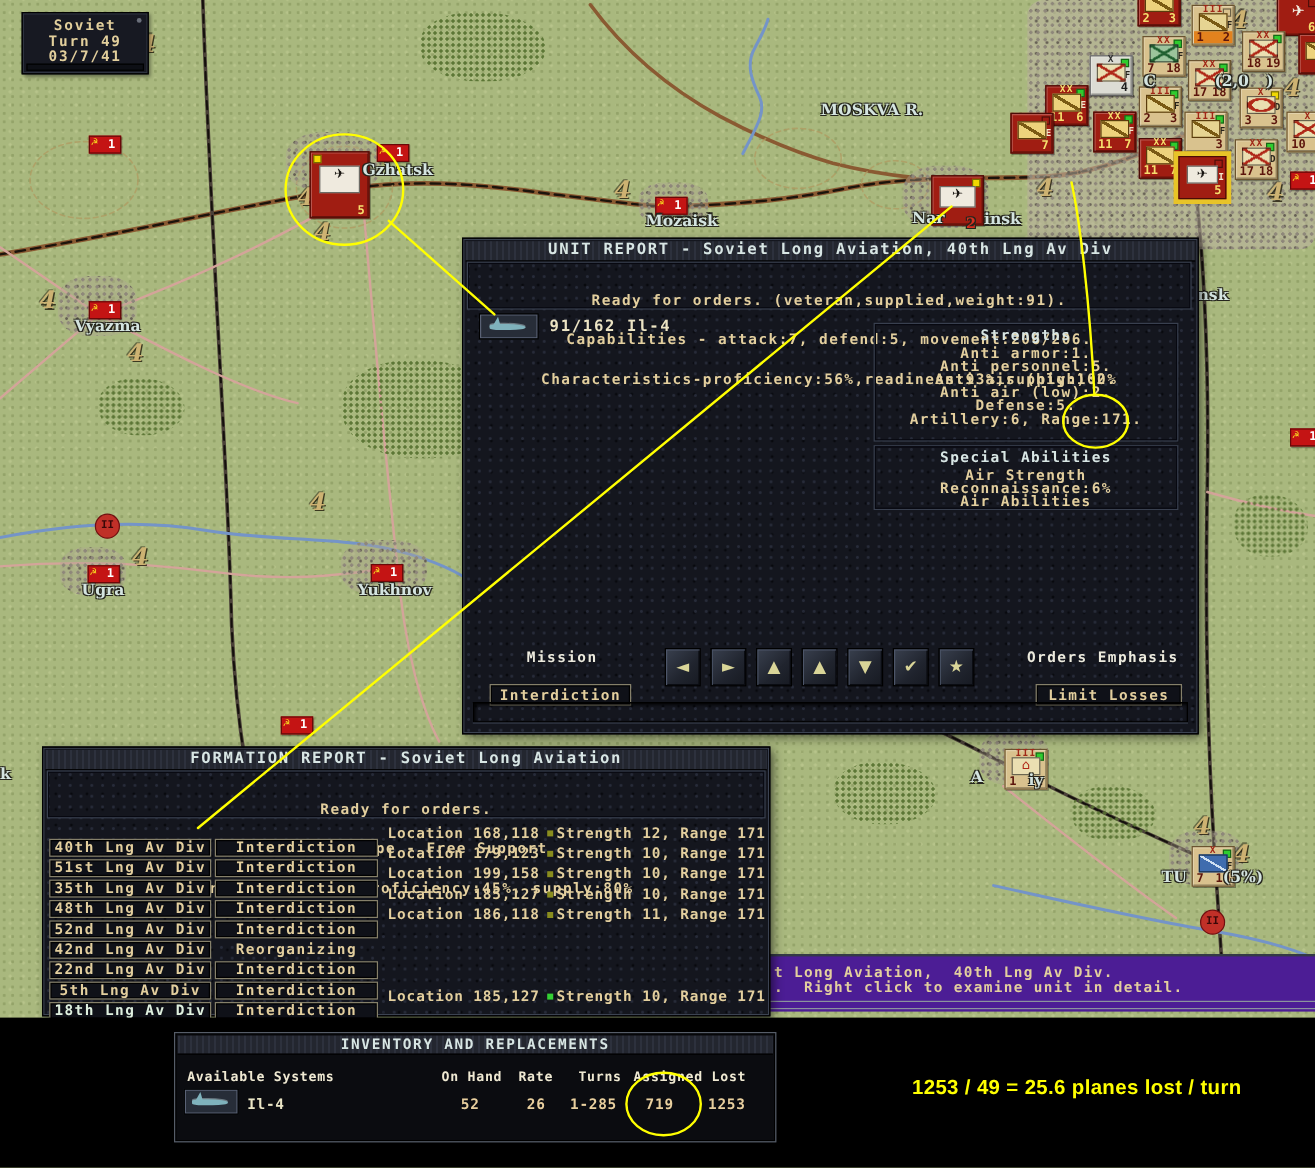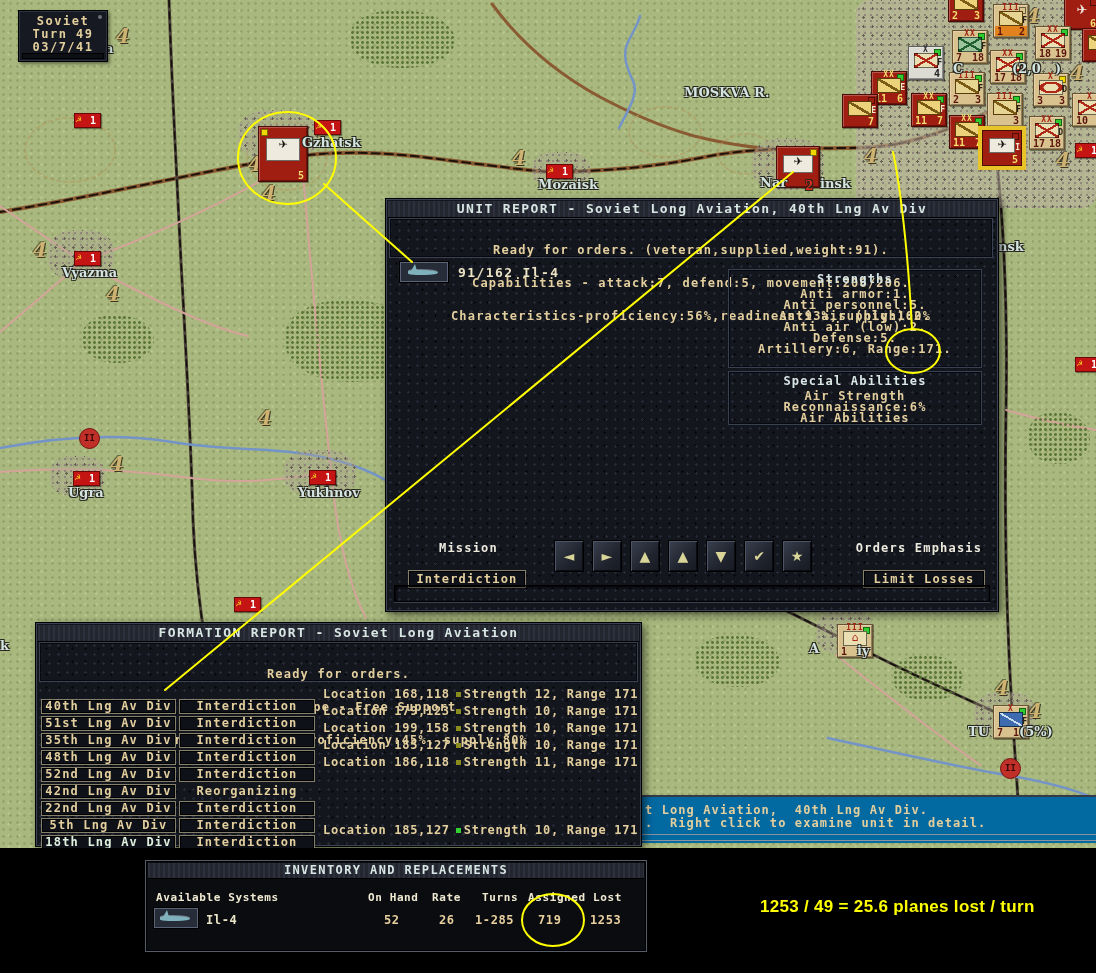--- a/index.html
+++ b/index.html
@@ -77,21 +77,21 @@
   .tan .n1,.tan .n2{color:#5c150c}
   .white .n1,.white .n2{color:#1c1c1c}
   .ctop{position:absolute;top:-2px;left:0;right:0;text-align:center;font:700 8px "DejaVu Sans Mono",monospace;letter-spacing:1px;}
   .red .ctop{color:#f6df6e}.tan .ctop{color:#a02818}.white .ctop{color:#303030}
   .cside{position:absolute;right:1px;top:34%;font:700 8px "DejaVu Sans Mono",monospace;}
   .red .cside{color:#f2e8ce}.tan .cside{color:#26221a}.white .cside{color:#26221a}
   .dot{position:absolute;top:2px;right:2px;width:5px;height:5px;border:1px solid rgba(0,0,0,.5);}
   .dot.g{background:#2ecc2e}.dot.y{background:#f0d800}.dot.l{left:2px;right:auto}
 
   
-  #turnbox{position:absolute;left:18px;top:10px;width:90px;height:52px;z-index:4;background:#171922;
+  #turnbox{position:absolute;left:18px;top:10px;width:106px;height:52px;z-index:4;background:#171922;
       border:1px solid #000;box-shadow:inset 0 0 0 1px #2e3340,2px 2px 3px rgba(0,0,0,.4);
       color:#e2cf9c;font:700 12px/13px "DejaVu Sans Mono",monospace;letter-spacing:1.5px;text-align:center;padding-top:4px;box-sizing:border-box;}
   #turnbox::after{content:"";position:absolute;left:3px;right:3px;bottom:2px;height:4px;background:#0d0f15;border:1px solid #000;}
   .tb-dot{position:absolute;right:5px;top:4px;width:4px;height:4px;border-radius:50%;background:#6a6f7a;}
 
   
   .dlg{position:absolute;background-color:#14161e;border:1px solid #000;
       background-image:radial-gradient(circle,rgba(58,64,84,.5) 1px,transparent 1.4px),
                        radial-gradient(circle,rgba(5,6,10,.8) 1px,transparent 1.4px);
       background-size:9px 9px,13px 13px;background-position:0 0,4px 6px;
@@ -134,21 +134,21 @@
   .unitbtn{left:5px;width:135px;height:15px;line-height:13px;}
   .unitbtn.pale{color:#dff0df;}
   .misbtn{left:143px;width:136px;height:15px;line-height:13px;}
   .misbtn.flat{border-color:transparent;box-shadow:none;background:transparent;}
   .rowtxt{position:absolute;left:287px;top:2px;color:#e3cf9e;font:700 12px "DejaVu Sans Mono",monospace;
       letter-spacing:.7px;white-space:pre;}
   .bullet{display:inline-block;width:5px;height:5px;margin:0 3px 1px 6px;}
   .bullet.ol{background:#8a8d1e}.bullet.gr{background:#34d034}
 
   
-  #sbar{position:absolute;left:637px;top:795px;width:459px;height:48px;z-index:4;background:#0369a1;
+  #sbar{position:absolute;left:637px;top:795px;width:459px;height:48px;z-index:4;background:#4c1d95;
       border-top:2px solid #343a46;border-left:1px solid #000;box-sizing:border-box;}
   #sbar .sl{position:absolute;left:7px;color:#e3cf9e;font:700 12px "DejaVu Sans Mono",monospace;
       letter-spacing:1.1px;white-space:pre;}
   #sbar .sl.one{top:6px;} #sbar .sl.two{top:19px;}
   #sbar .dbl{position:absolute;left:0;right:0;top:37px;height:5px;border-top:1px solid #8b939e;border-bottom:1px solid #8b939e;}
 
   
   #band{position:absolute;left:0;top:848px;width:1096px;height:125px;background:#000;z-index:7;}
   #inv{position:absolute;left:145px;top:860px;width:502px;height:92px;z-index:8;background:#0b0c10;
       border:1px solid #565d68;box-shadow:inset 0 0 0 1px #000;box-sizing:border-box;}

